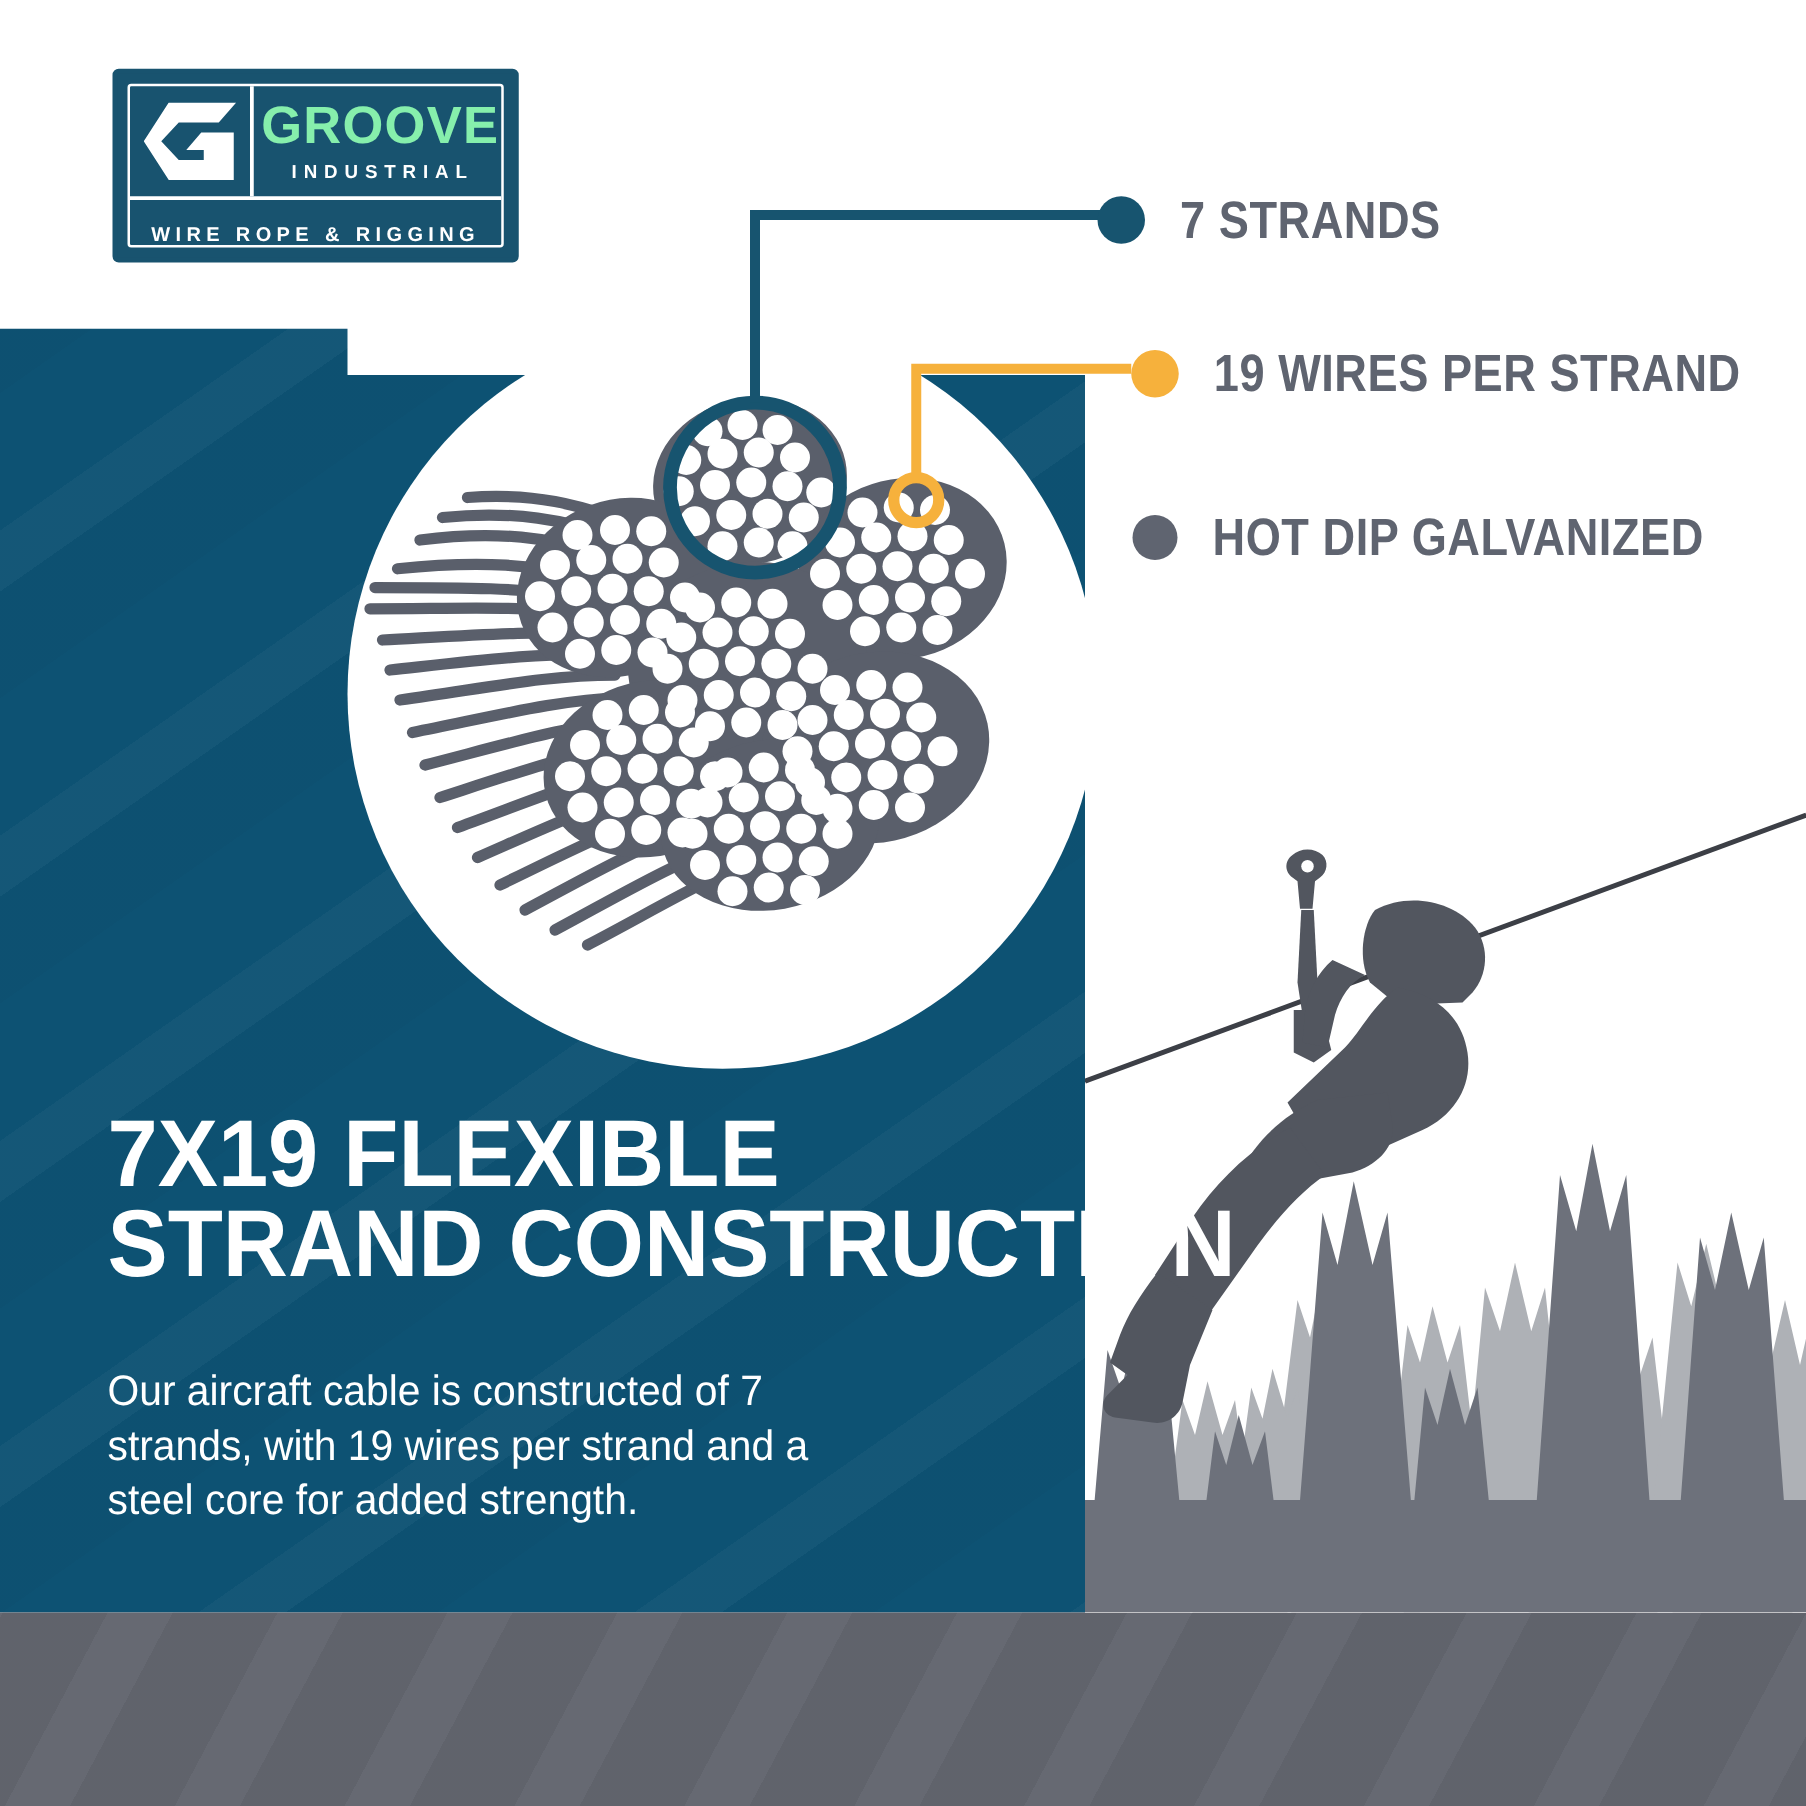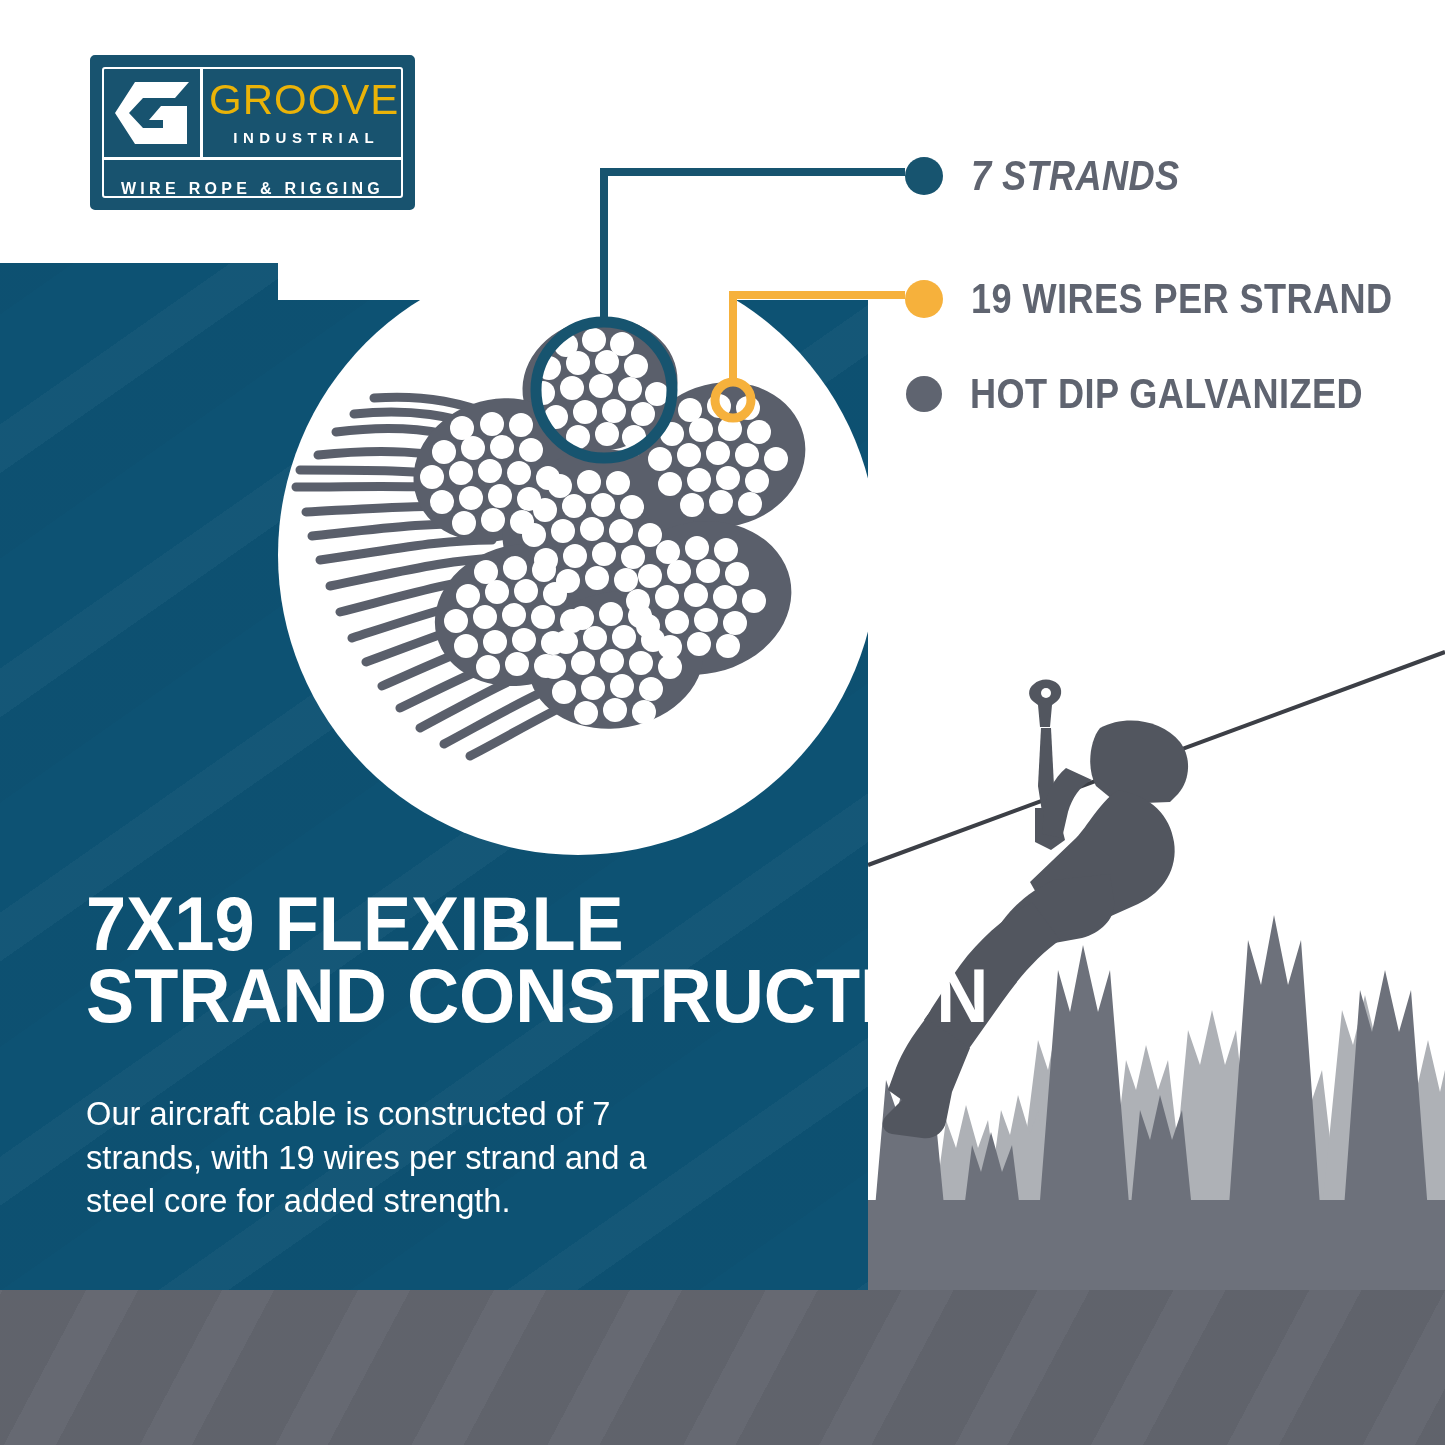--- a/index.html
+++ b/index.html
@@ -74,21 +74,21 @@
   }
   .logo-mark{
     flex:0 0 96px;display:flex;align-items:center;justify-content:center;
     border-right:3px solid #ffffff;
   }
   .logo-words{
     flex:1;display:flex;flex-direction:column;align-items:center;justify-content:center;
     padding-left:6px;padding-right:4px;
   }
   .logo-groove{
-    color:#eab308;font-weight:normal;font-size:42px;line-height:0.92;
+    color:#86efac;font-weight:bold;font-size:42px;line-height:0.92;
     letter-spacing:1px;
     font-family:"Liberation Sans Narrow","Liberation Sans",sans-serif;
     transform:scaleX(1.0);
   }
   .logo-industrial{
     color:#ffffff;font-weight:bold;font-size:15px;line-height:1;
     letter-spacing:5.5px;margin-top:10px;margin-left:4px;
   }
   .logo-bottom{
     flex:1;display:flex;align-items:center;justify-content:center;
@@ -412,31 +412,31 @@
 
     <circle cx="604" cy="390" r="68" fill="none" stroke="#17546f" stroke-width="11"></circle>
 
     <path d="M604 322 L604 172 L905 172" fill="none" stroke="#17546f" stroke-width="8"></path>
 
     <circle cx="733" cy="400" r="18" fill="none" stroke="#f6b13c" stroke-width="9"></circle>
 
     <path d="M733 382 L733 295 L905 295" fill="none" stroke="#f6b13c" stroke-width="8"></path>
   </svg>
 
-  <div class="callout-row" style="left:905px;top:152px;font-style:italic;">
+  <div class="callout-row" style="left:878px;top:152px;">
     <span class="dot dot-navy"></span>
     <span class="callout-label" style="margin-left:28px;">7 STRANDS</span>
   </div>
 
   <div class="callout-row" style="left:905px;top:275px;">
     <span class="dot dot-orange"></span>
     <span class="callout-label" style="margin-left:28px;">19 WIRES PER STRAND</span>
   </div>
 
-  <div class="callout-row" style="left:906px;top:370px;">
+  <div class="callout-row" style="left:906px;top:406px;">
     <span class="dot dot-grey"></span>
     <span class="callout-label" style="margin-left:28px;">HOT DIP GALVANIZED</span>
   </div>
 
   <div class="headline">
     <div>7X19 FLEXIBLE</div>
     <div>STRAND CONSTRUCTION</div>
   </div>
 
   <div class="body-copy">Our aircraft cable is constructed of 7 strands, with 19 wires per strand and a steel core for added strength.</div>

